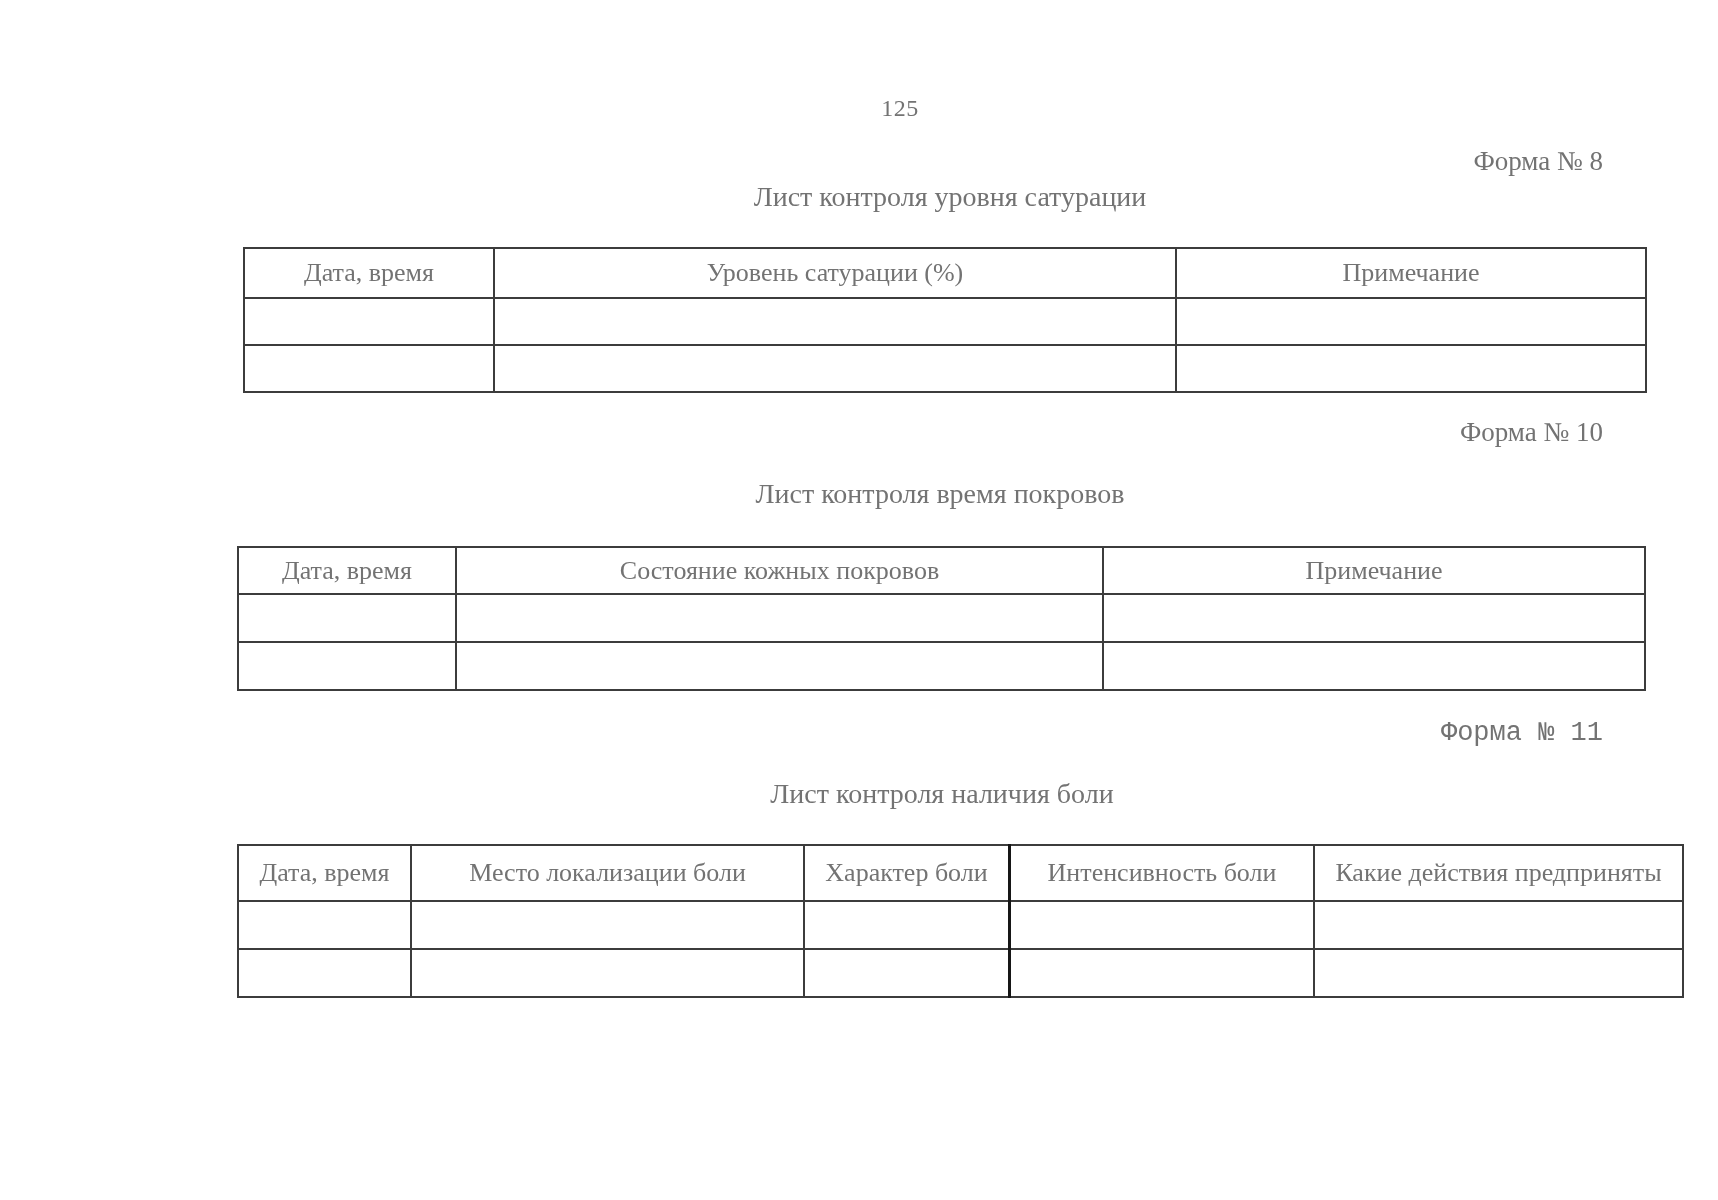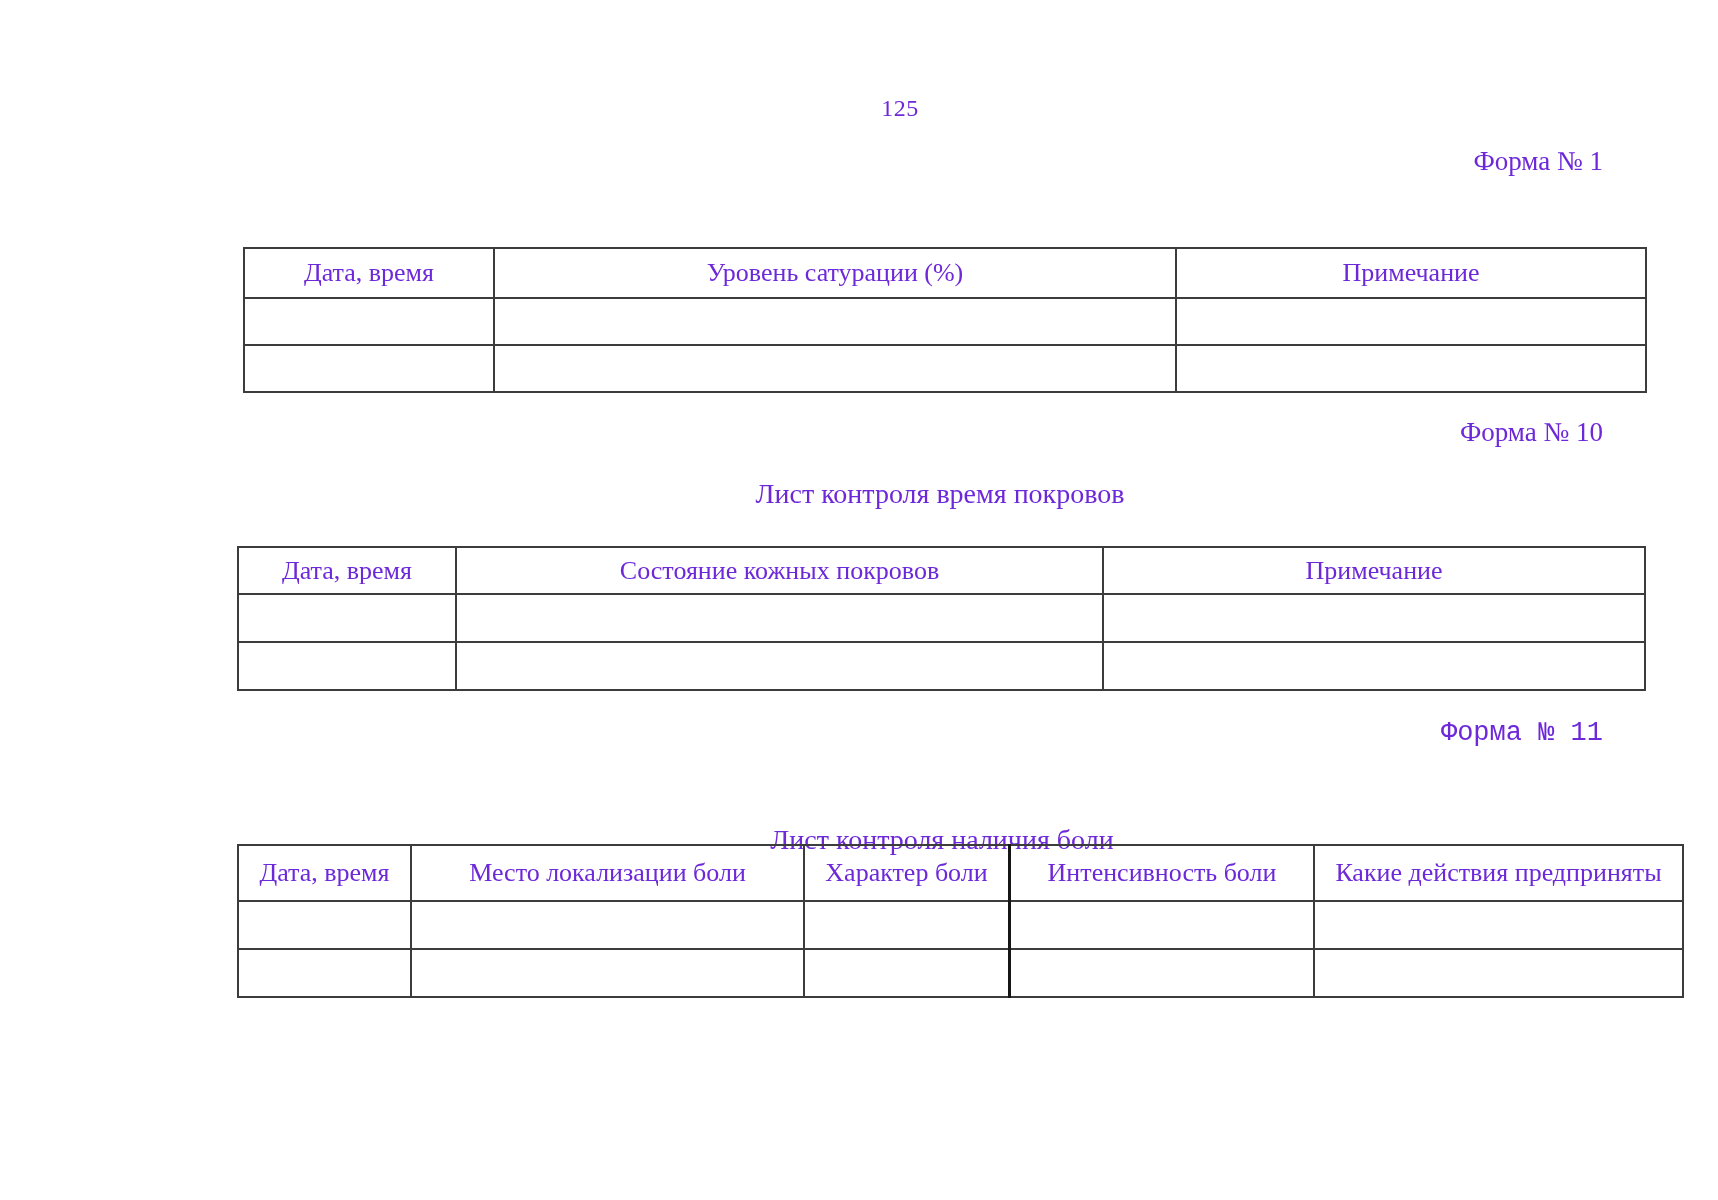--- a/index.html
+++ b/index.html
@@ -6,21 +6,21 @@
     margin: 0;
     padding: 0;
     background: #ffffff;
   }
   .doc {
     position: relative;
     width: 1718px;
     height: 1200px;
     background: #ffffff;
     font-family: "Liberation Serif", "DejaVu Serif", serif;
-    color: #6d28d9;
+    color: #737373;
     overflow: hidden;
   }
   .page-num {
     position: absolute;
     top: 95px;
     left: 900px;
     transform: translateX(-50%);
     font-size: 24px;
     letter-spacing: 0.5px;
   }
@@ -34,21 +34,21 @@
   .form-label.l10 { top: 417px; }
   .form-label.l11 { top: 718px; font-family: Liberation Mono, monospace; }
   .form-title {
     position: absolute;
     transform: translateX(-50%);
     font-size: 28px;
     white-space: nowrap;
   }
   .form-title.t1 { left: 950px; top: 181px; }
   .form-title.t2 { left: 940px; top: 478px; }
-  .form-title.t3 { left: 942px; top: 778px; margin-top: 46px; }
+  .form-title.t3 { left: 942px; top: 778px; }
 
   table.form-table {
     position: absolute;
     border-collapse: collapse;
     table-layout: fixed;
   }
   table.form-table th,
   table.form-table td {
     border: 2px solid #3c3c3c;
     font-weight: normal;
@@ -87,21 +87,22 @@
   #table-3 th:nth-child(4),
   #table-3 td:nth-child(4) { border-left: 3px solid #161616; }
 </style>
 </head>
 <body>
 
 <div class="doc">
 
   <div class="page-num">125</div>
 
-  <div class="form-label l9">Форма № 1</div>
+  <div class="form-label l9">Форма № 8</div>
+  <div class="form-title t1">Лист контроля уровня сатурации</div>
   <table class="form-table" id="table-1">
     <thead>
       <tr>
         <th class="c1">Дата, время</th>
         <th class="c2">Уровень сатурации (%)</th>
         <th class="c3">Примечание</th>
       </tr>
     </thead>
     <tbody>
       <tr>

